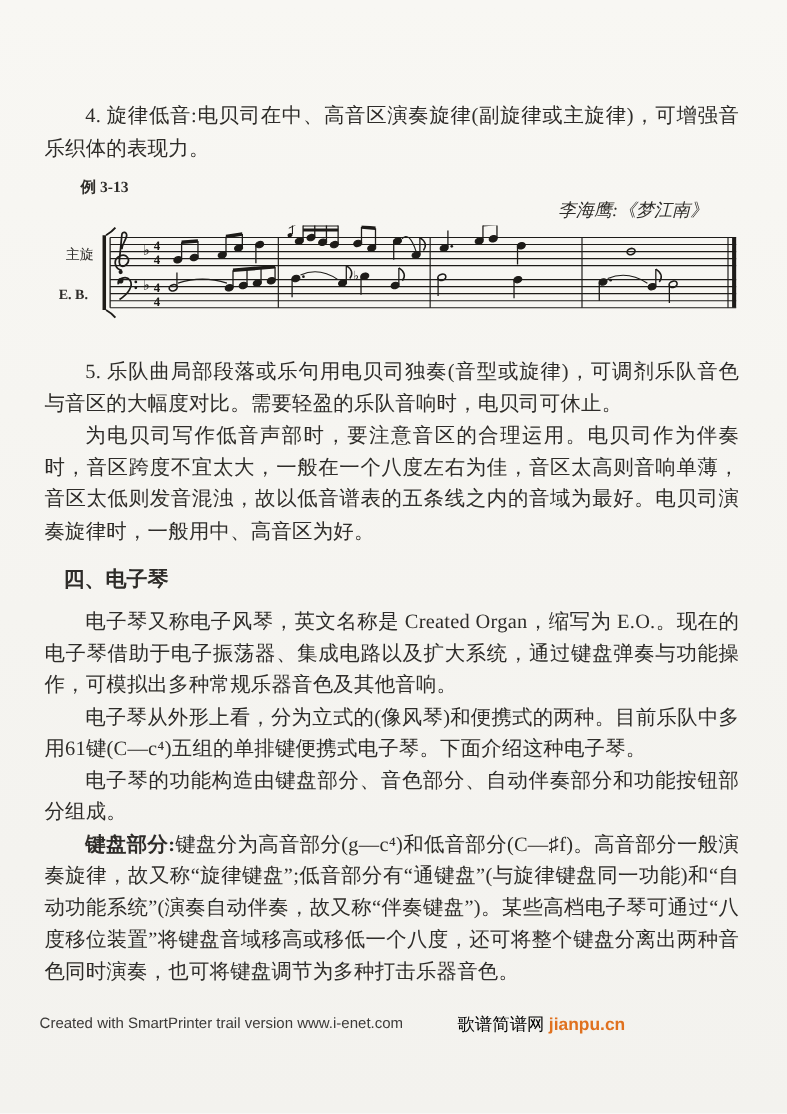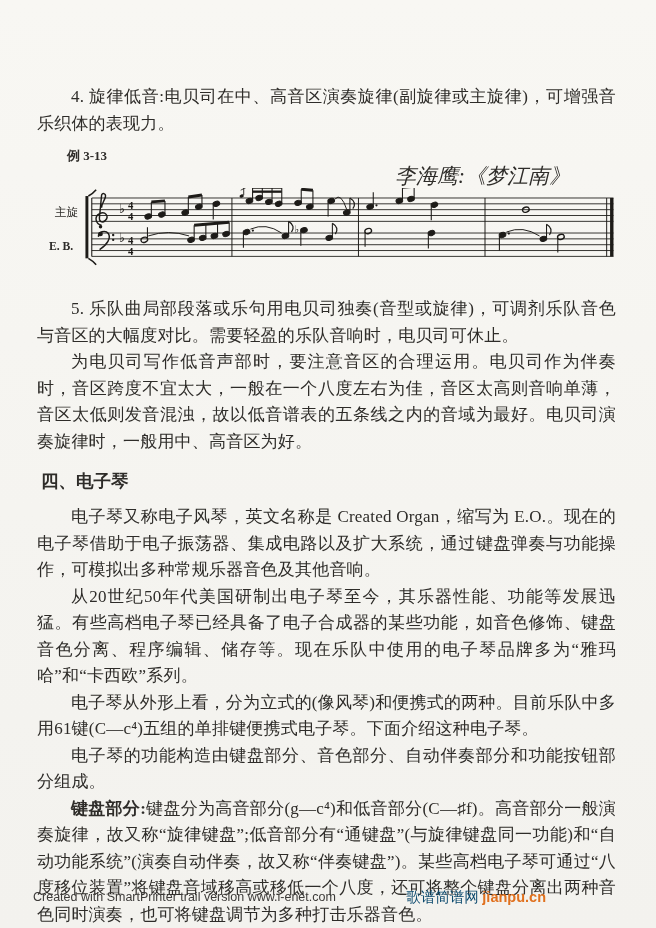--- a/index.html
+++ b/index.html
@@ -5,28 +5,28 @@
   html,body{margin:0;padding:0;}
   body{
     width:656px;height:928px;overflow:hidden;position:relative;
     background:linear-gradient(180deg,#f8f7f3 0%,#f5f4f0 55%,#f3f2ee 100%);
     font-family:"Liberation Serif","DejaVu Serif",serif;
     color:#2e2c29;
   }
   .content{position:absolute;left:37px;top:84px;width:579px;}
   p.body{margin:0;font-size:17px;line-height:26.5px;text-align:justify;text-indent:2em;letter-spacing:.2px;}
   .example-label{margin:9px 0 0 30px;font-size:13px;font-weight:bold;line-height:20px;}
-  .attribution{text-align:right;margin:0 46px 2px 0;font-size:21px;font-style:italic;line-height:20px;}
+  .attribution{text-align:right;margin:0 26px 2px 0;font-size:15px;font-style:italic;line-height:20px;}
   .score-wrap{margin:2px 0 12px 10px;}
-  .section-heading{margin:14px 0 11px 4px;font-size:17.5px;font-weight:bold;line-height:24px;}
+  .section-heading{margin:14px 0 11px 16px;font-size:17.5px;font-weight:bold;line-height:24px;}
   .lead{font-weight:bold;}
-  .footer{position:absolute;left:0;top:884px;width:535px;height:30px;padding-left:25px;}
+  .footer{position:absolute;left:0;top:840px;width:535px;height:30px;}
   .footer-left{position:absolute;left:33px;top:6px;font-family:"Liberation Sans","DejaVu Sans",sans-serif;font-size:12.5px;color:#3c3a38;}
   .watermark{position:absolute;right:14px;top:4px;font-size:14.5px;}
-  .wm-site{color:#0c4a6e;}
+  .wm-site{color:#000000;}
   .wm-domain{color:#e0711f;font-family:"Liberation Sans","DejaVu Sans",sans-serif;font-weight:bold;text-align:right;}
   svg text{font-family:"Liberation Serif","DejaVu Serif",serif;}
 </style>
 </head>
 <body>
 
 <div class="content">
 
   <p class="body">4. 旋律低音:电贝司在中、高音区演奏旋律(副旋律或主旋律)，可增强音乐织体的表现力。</p>
 
@@ -155,21 +155,20 @@
         <path d="M472 45 Q489 38 506 49" stroke="#1d1b18" stroke-width="1" fill="none"></path>
       </svg>
   </div>
 
   <p class="body">5. 乐队曲局部段落或乐句用电贝司独奏(音型或旋律)，可调剂乐队音色与音区的大幅度对比。需要轻盈的乐队音响时，电贝司可休止。</p>
   <p class="body">为电贝司写作低音声部时，要注意音区的合理运用。电贝司作为伴奏时，音区跨度不宜太大，一般在一个八度左右为佳，音区太高则音响单薄，音区太低则发音混浊，故以低音谱表的五条线之内的音域为最好。电贝司演奏旋律时，一般用中、高音区为好。</p>
 
   <div class="section-heading">四、电子琴</div>
 
   <p class="body">电子琴又称电子风琴，英文名称是 Created Organ，缩写为 E.O.。现在的电子琴借助于电子振荡器、集成电路以及扩大系统，通过键盘弹奏与功能操作，可模拟出多种常规乐器音色及其他音响。</p>
-  <p class="body">从20世纪50年代美国研制出电子琴至今，其乐器性能、功能等发展迅猛。有些高档电子琴已经具备了电子合成器的某些功能，如音色修饰、键盘音色分离、程序编辑、储存等。现在乐队中使用的电子琴品牌多为“雅玛哈”和“卡西欧”系列。</p>
   <p class="body">电子琴从外形上看，分为立式的(像风琴)和便携式的两种。目前乐队中多用61键(C—c⁴)五组的单排键便携式电子琴。下面介绍这种电子琴。</p>
   <p class="body">电子琴的功能构造由键盘部分、音色部分、自动伴奏部分和功能按钮部分组成。</p>
   <p class="body"><b class="lead">键盘部分:</b><span>键盘分为高音部分(g—c⁴)和低音部分(C—♯f)。高音部分一般演奏旋律，故又称“旋律键盘”;低音部分有“通键盘”(与旋律键盘同一功能)和“自动功能系统”(演奏自动伴奏，故又称“伴奏键盘”)。某些高档电子琴可通过“八度移位装置”将键盘音域移高或移低一个八度，还可将整个键盘分离出两种音色同时演奏，也可将键盘调节为多种打击乐器音色。</span></p>
 
 </div>
 
 <div class="footer">
   <div class="footer-left">Created with SmartPrinter trail version www.i-enet.com</div>
   <div class="watermark">
     <span class="wm-site">歌谱简谱网</span>

